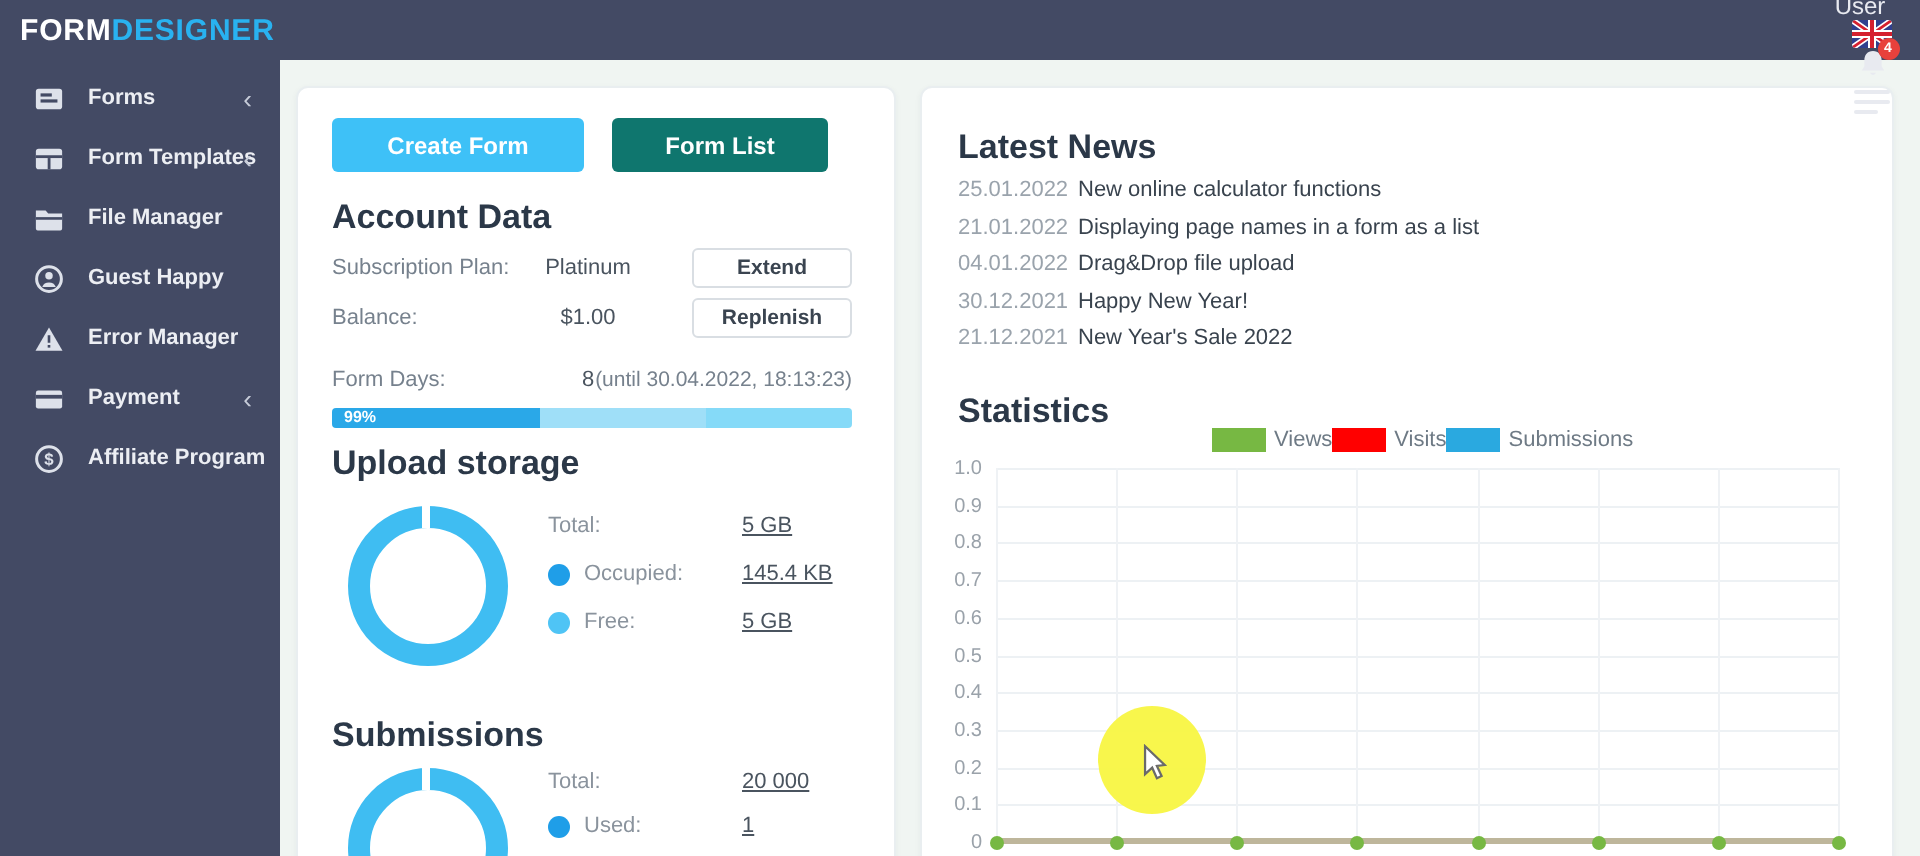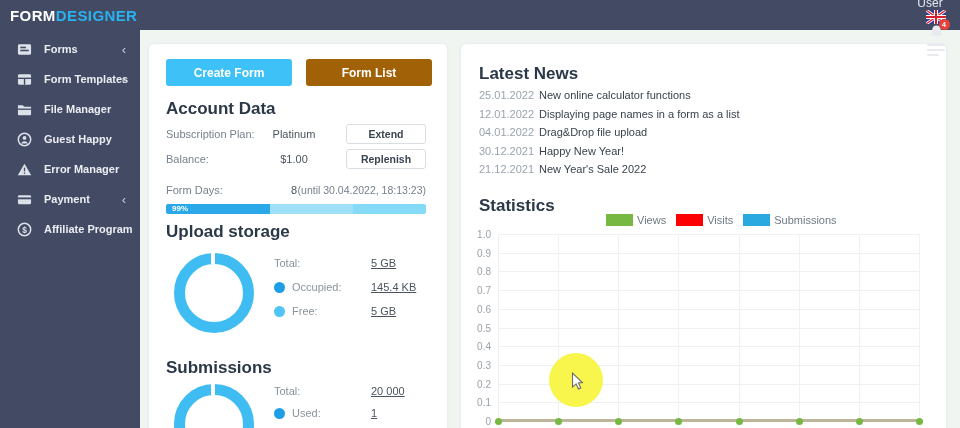--- a/index.html
+++ b/index.html
@@ -29,42 +29,42 @@
   .side-label { margin-left:12px; color:#eceef3; font-size:11px; font-weight:600; }
   .side-chevron { position:absolute; right:14px; color:#c7ccd9; font-size:13px; line-height:1; }
 
   
   .card { position:absolute; background:#fff; border:1px solid #e9eef0; border-radius:6px; box-shadow:0 1px 3px rgba(30,50,70,.05); }
   .card-left { left:148px; top:43px; width:300px; height:420px; }
   .card-right { left:460px; top:43px; width:487px; height:420px; }
 
   
   .btn-create { position:absolute; left:17px; top:15px; width:126px; height:27px; background:#3ec1f7; color:#fff; font-size:12px; font-weight:700; border:none; border-radius:3px; cursor:pointer; }
-  .btn-formlist { position:absolute; left:157px; top:15px; width:126px; height:27px; background:#a16207; color:#fff; font-size:12px; font-weight:700; border:none; border-radius:3px; cursor:pointer; }
+  .btn-formlist { position:absolute; left:157px; top:15px; width:108px; height:27px; background:#0f766e; color:#fff; font-size:12px; font-weight:700; border:none; border-radius:3px; cursor:pointer; }
   .sec-heading { position:absolute; left:17px; font-size:17px; font-weight:700; color:#2b3848; }
   .acct-row { position:absolute; left:17px; height:20px; line-height:20px; font-size:11px; color:#76818d; }
   .acct-value { position:absolute; left:110px; width:70px; text-align:center; height:20px; line-height:20px; font-size:11px; color:#4a545f; }
   .mini-btn { position:absolute; left:197px; width:80px; height:20px; background:#fff; border:1px solid #d9dee3; border-radius:3px; font-size:10.5px; font-weight:700; color:#3a4450; cursor:pointer; }
   .paid-note { position:absolute; left:120px; width:157px; text-align:right; height:20px; line-height:20px; font-size:10.5px; color:#76818d; }
   .progress { position:absolute; left:17px; top:160px; width:260px; height:10px; border-radius:2px;
     background:linear-gradient(to right,#2aa8e8 0%,#2aa8e8 40%,#9fdff8 40%,#9fdff8 72%,#85daf8 72%,#85daf8 100%); }
   .progress span { position:absolute; left:6px; top:0; font-size:8px; font-weight:700; color:#fff; line-height:10px; }
   .donut { position:absolute; left:25px; width:80px; height:80px; border-radius:50%; border:11px solid #3fbdf2; }
   .donut .notch { position:absolute; left:26px; top:-11px; width:4px; height:11px; background:#fff; }
   .stat-row { position:absolute; height:16px; line-height:16px; font-size:11px; }
   .stat-label { position:absolute; color:#8a939d; }
   .stat-value { position:absolute; left:197px; color:#4a545f;text-decoration:underline; }
   .dot { position:absolute; left:0; top:2.5px; width:11px; height:11px; border-radius:50%; }
   .dot-occupied { background:#1f9ee8; } .dot-free { background:#4fc4f5; } .dot-used { background:#1f9ee8; }
 
   
   .news-row { position:absolute; height:14px; line-height:14px; font-size:11px; }
   .news-date { position:absolute; left:18px; color:#9aa3ac; }
   .news-title { position:absolute; left:78px; color:#39434e; cursor:pointer; white-space:nowrap; }
-  .chart-legend { position:absolute; left:145px; top:170px; display:flex; align-items:center; gap:10px; }
+  .chart-legend { position:absolute; left:145px; top:170px; display:flex; align-items:center; }
   .legend-item { display:flex; align-items:center; gap:4px; cursor:pointer; }
   .swatch { width:27px; height:12px; display:inline-block; }
   .legend-label { font-size:11px; color:#6e7a85; }
   .chart-yaxis { position:absolute; left:0; top:190px; width:32px; height:187px; }
   .ytick { position:absolute; right:2px; width:30px; text-align:right; font-size:10px; color:#9aa2aa; }
   .chart-plot { position:absolute; left:37px; top:190px; width:421px; height:187px; }
   .hgrid { position:absolute; left:0; width:100%; height:1px; background:#edf1f4; }
   .vgrid { position:absolute; top:0; width:1px; height:100%; background:#eff2f5; }
   .baseline { position:absolute; left:0; width:100%; height:3px; }
   .datapoint { position:absolute; width:7px; height:7px; border-radius:50%; cursor:pointer; }
@@ -247,21 +247,21 @@
 </div>
 
 <div class="card card-right">
   <div class="sec-heading" style="left:18px; top:20px">Latest News</div>
 
   <div class="news-row" style="top:44px">
     <span class="news-date">25.01.2022</span>
     <span class="news-title">New online calculator functions</span>
   </div>
   <div class="news-row" style="top:63px">
-    <span class="news-date">12.01.2022</span>
+    <span class="news-date">21.01.2022</span>
     <span class="news-title">Displaying page names in a form as a list</span>
   </div>
   <div class="news-row" style="top:81px">
     <span class="news-date">04.01.2022</span>
     <span class="news-title">Drag&amp;Drop file upload</span>
   </div>
   <div class="news-row" style="top:100px">
     <span class="news-date">30.12.2021</span>
     <span class="news-title">Happy New Year!</span>
   </div>

